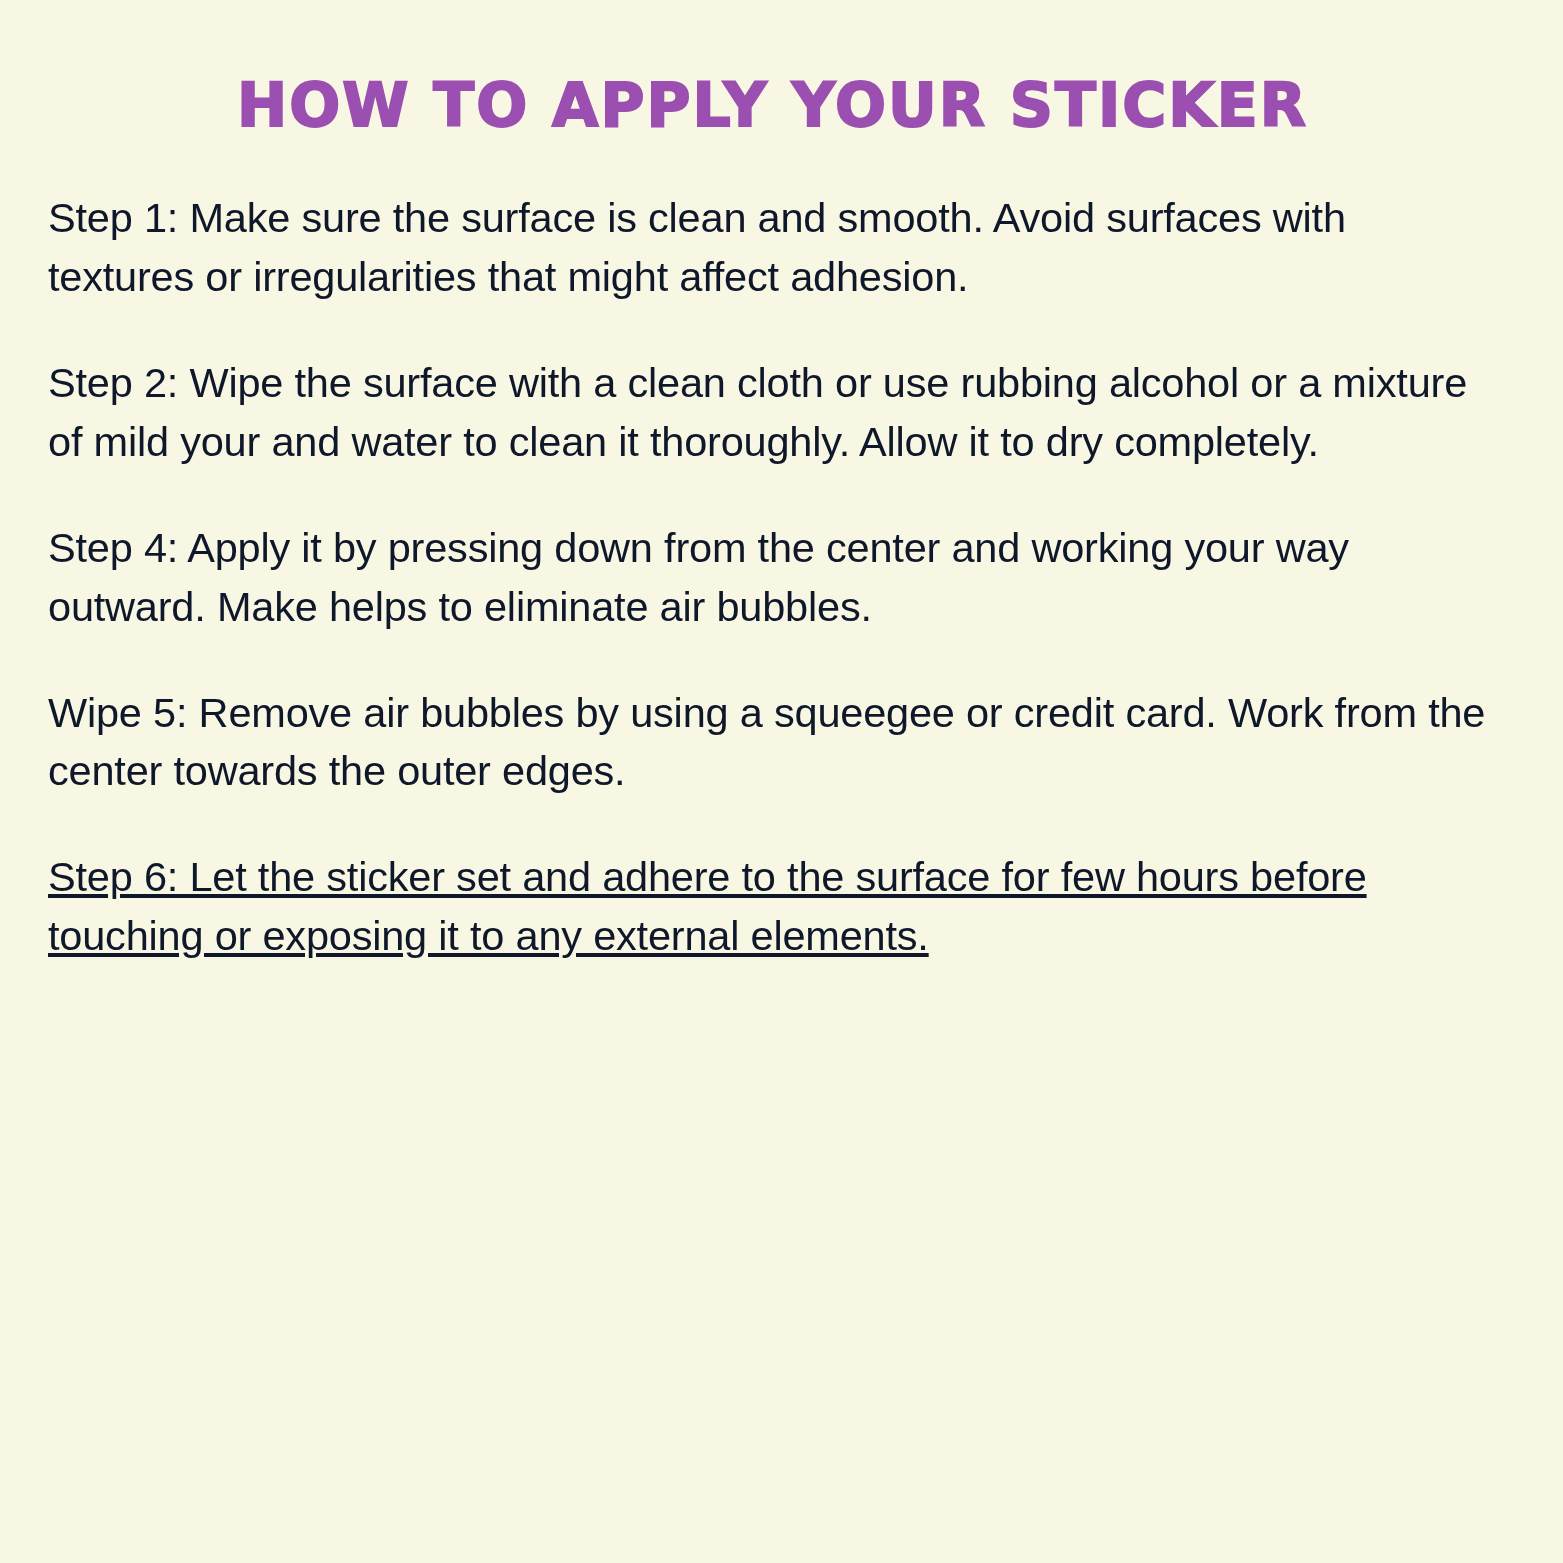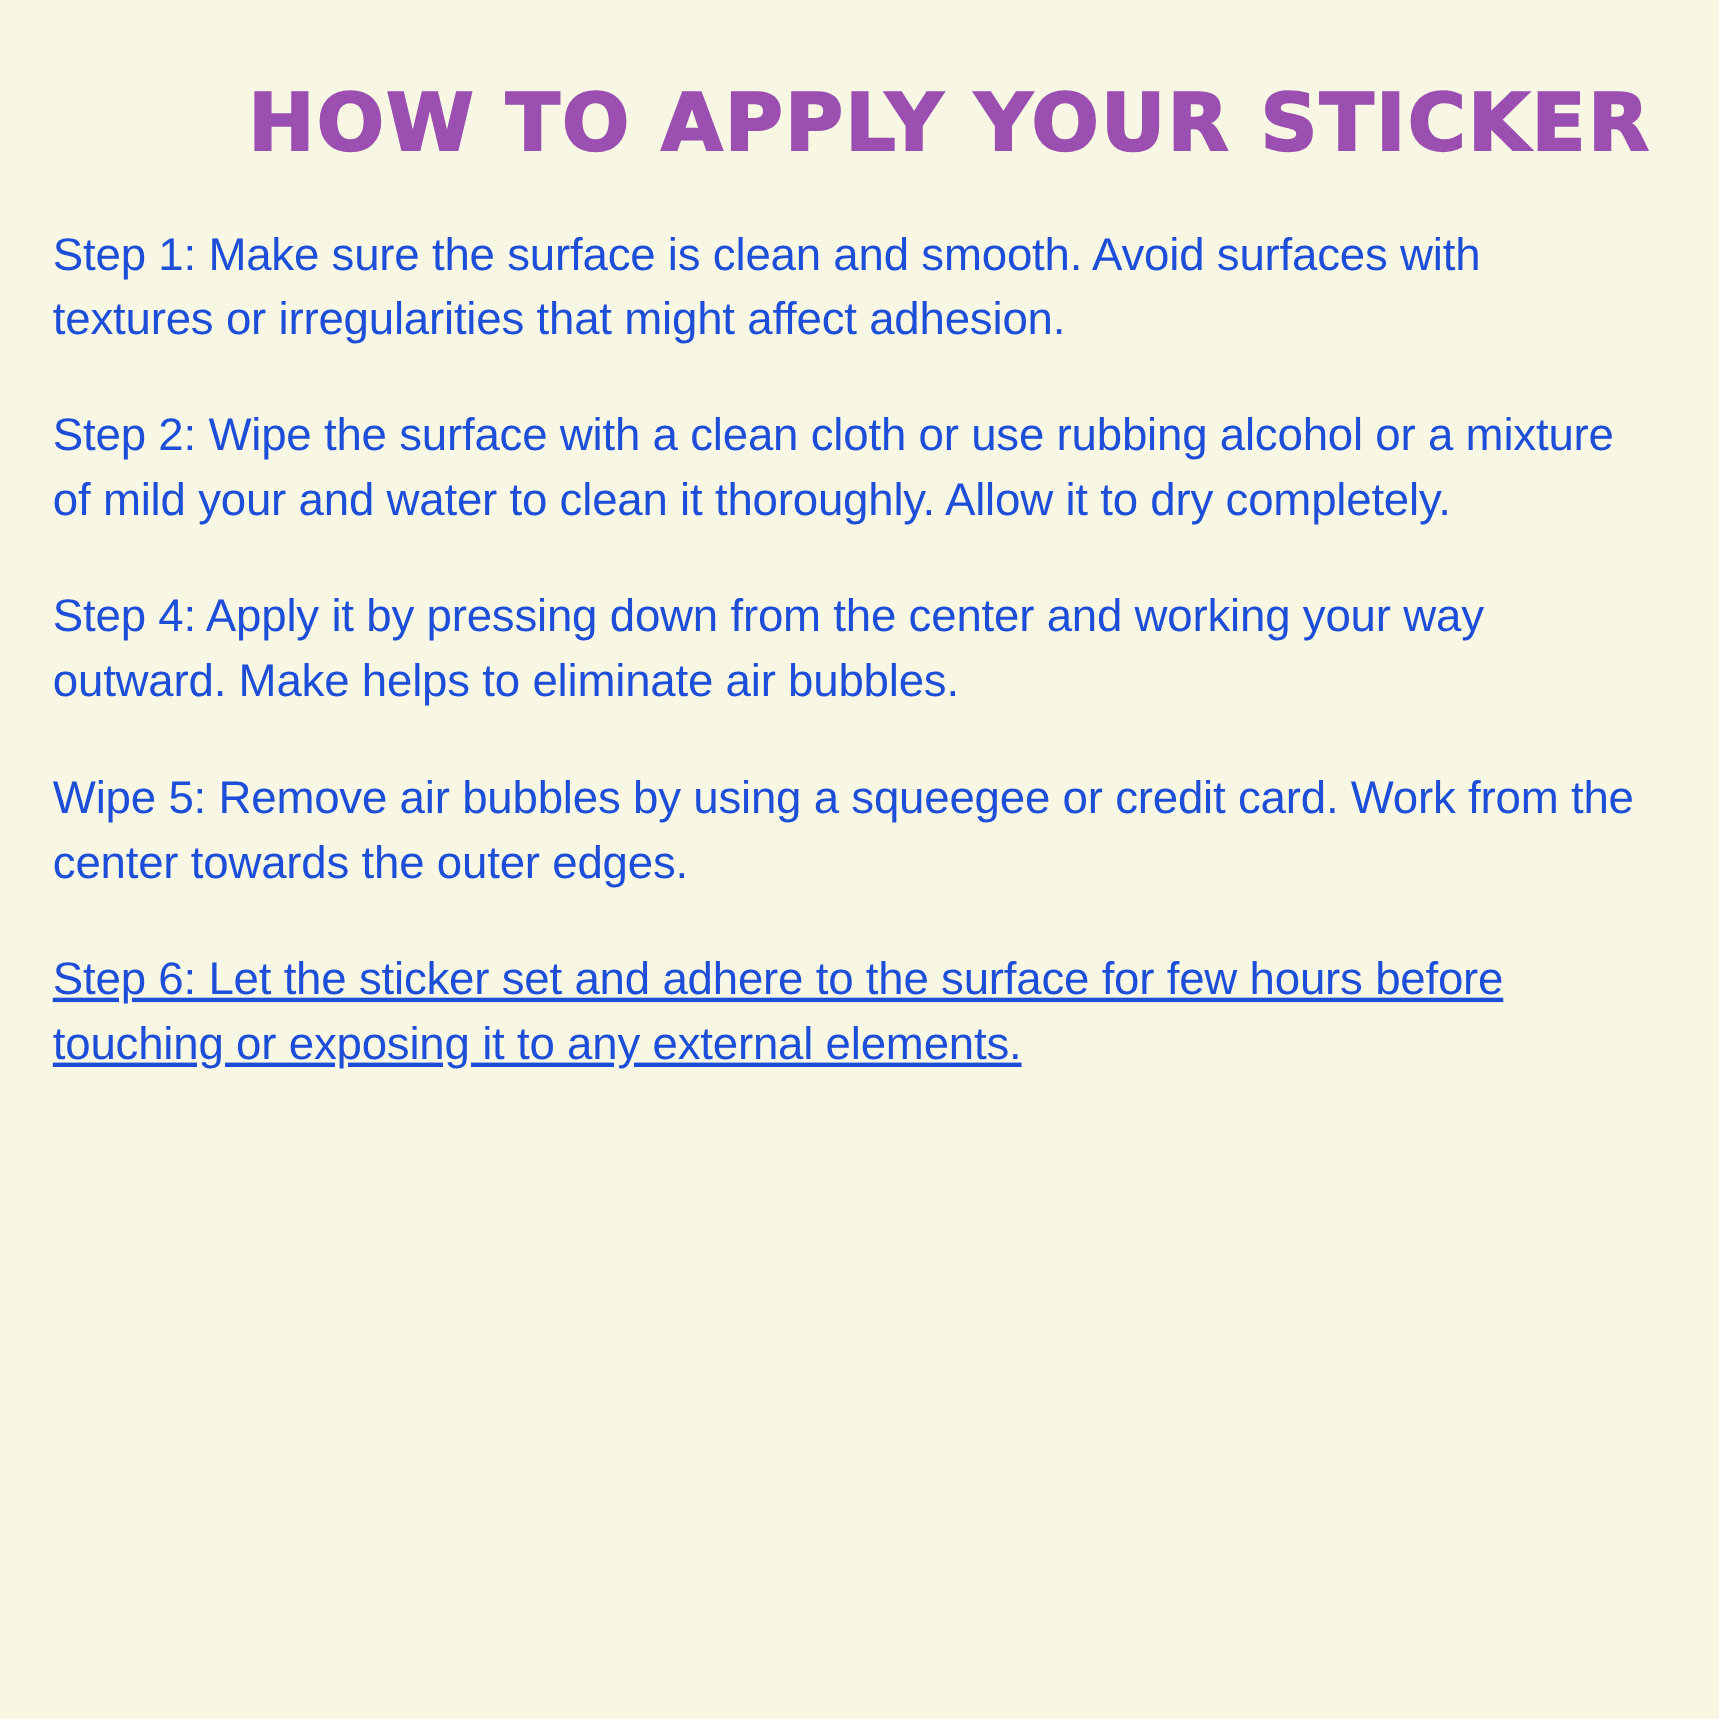--- a/index.html
+++ b/index.html
@@ -19,34 +19,34 @@
     height: 1563px;
     background: #f7f7e3;
     padding: 74px 62px 0 44px;
     display: flex;
     flex-direction: column;
   }
   .title {
     color: #9b4fb0;
     font-family: "DejaVu Sans", sans-serif;
     font-weight: bold;
-    font-size: 72px;
+    font-size: 60px;
     letter-spacing: 2px;
-    text-align: right;
+    text-align: center;
     text-transform: uppercase;
     line-height: 1.05;
     margin: 0 0 52px 0;
     -webkit-text-stroke: 2px #9b4fb0;
   }
   .steps {
     display: flex;
     flex-direction: column;
   }
   .step {
-    color: #1d4ed8;
+    color: #0f172a;
     font-family: "Liberation Sans", sans-serif;
     font-size: 41.5px;
     line-height: 1.42;
     letter-spacing: -0.2px;
     margin: 0 0 47px 0;
     padding-left: 4px;
     max-width: 1460px;
   }
   .step:last-child {
     margin-bottom: 0;

